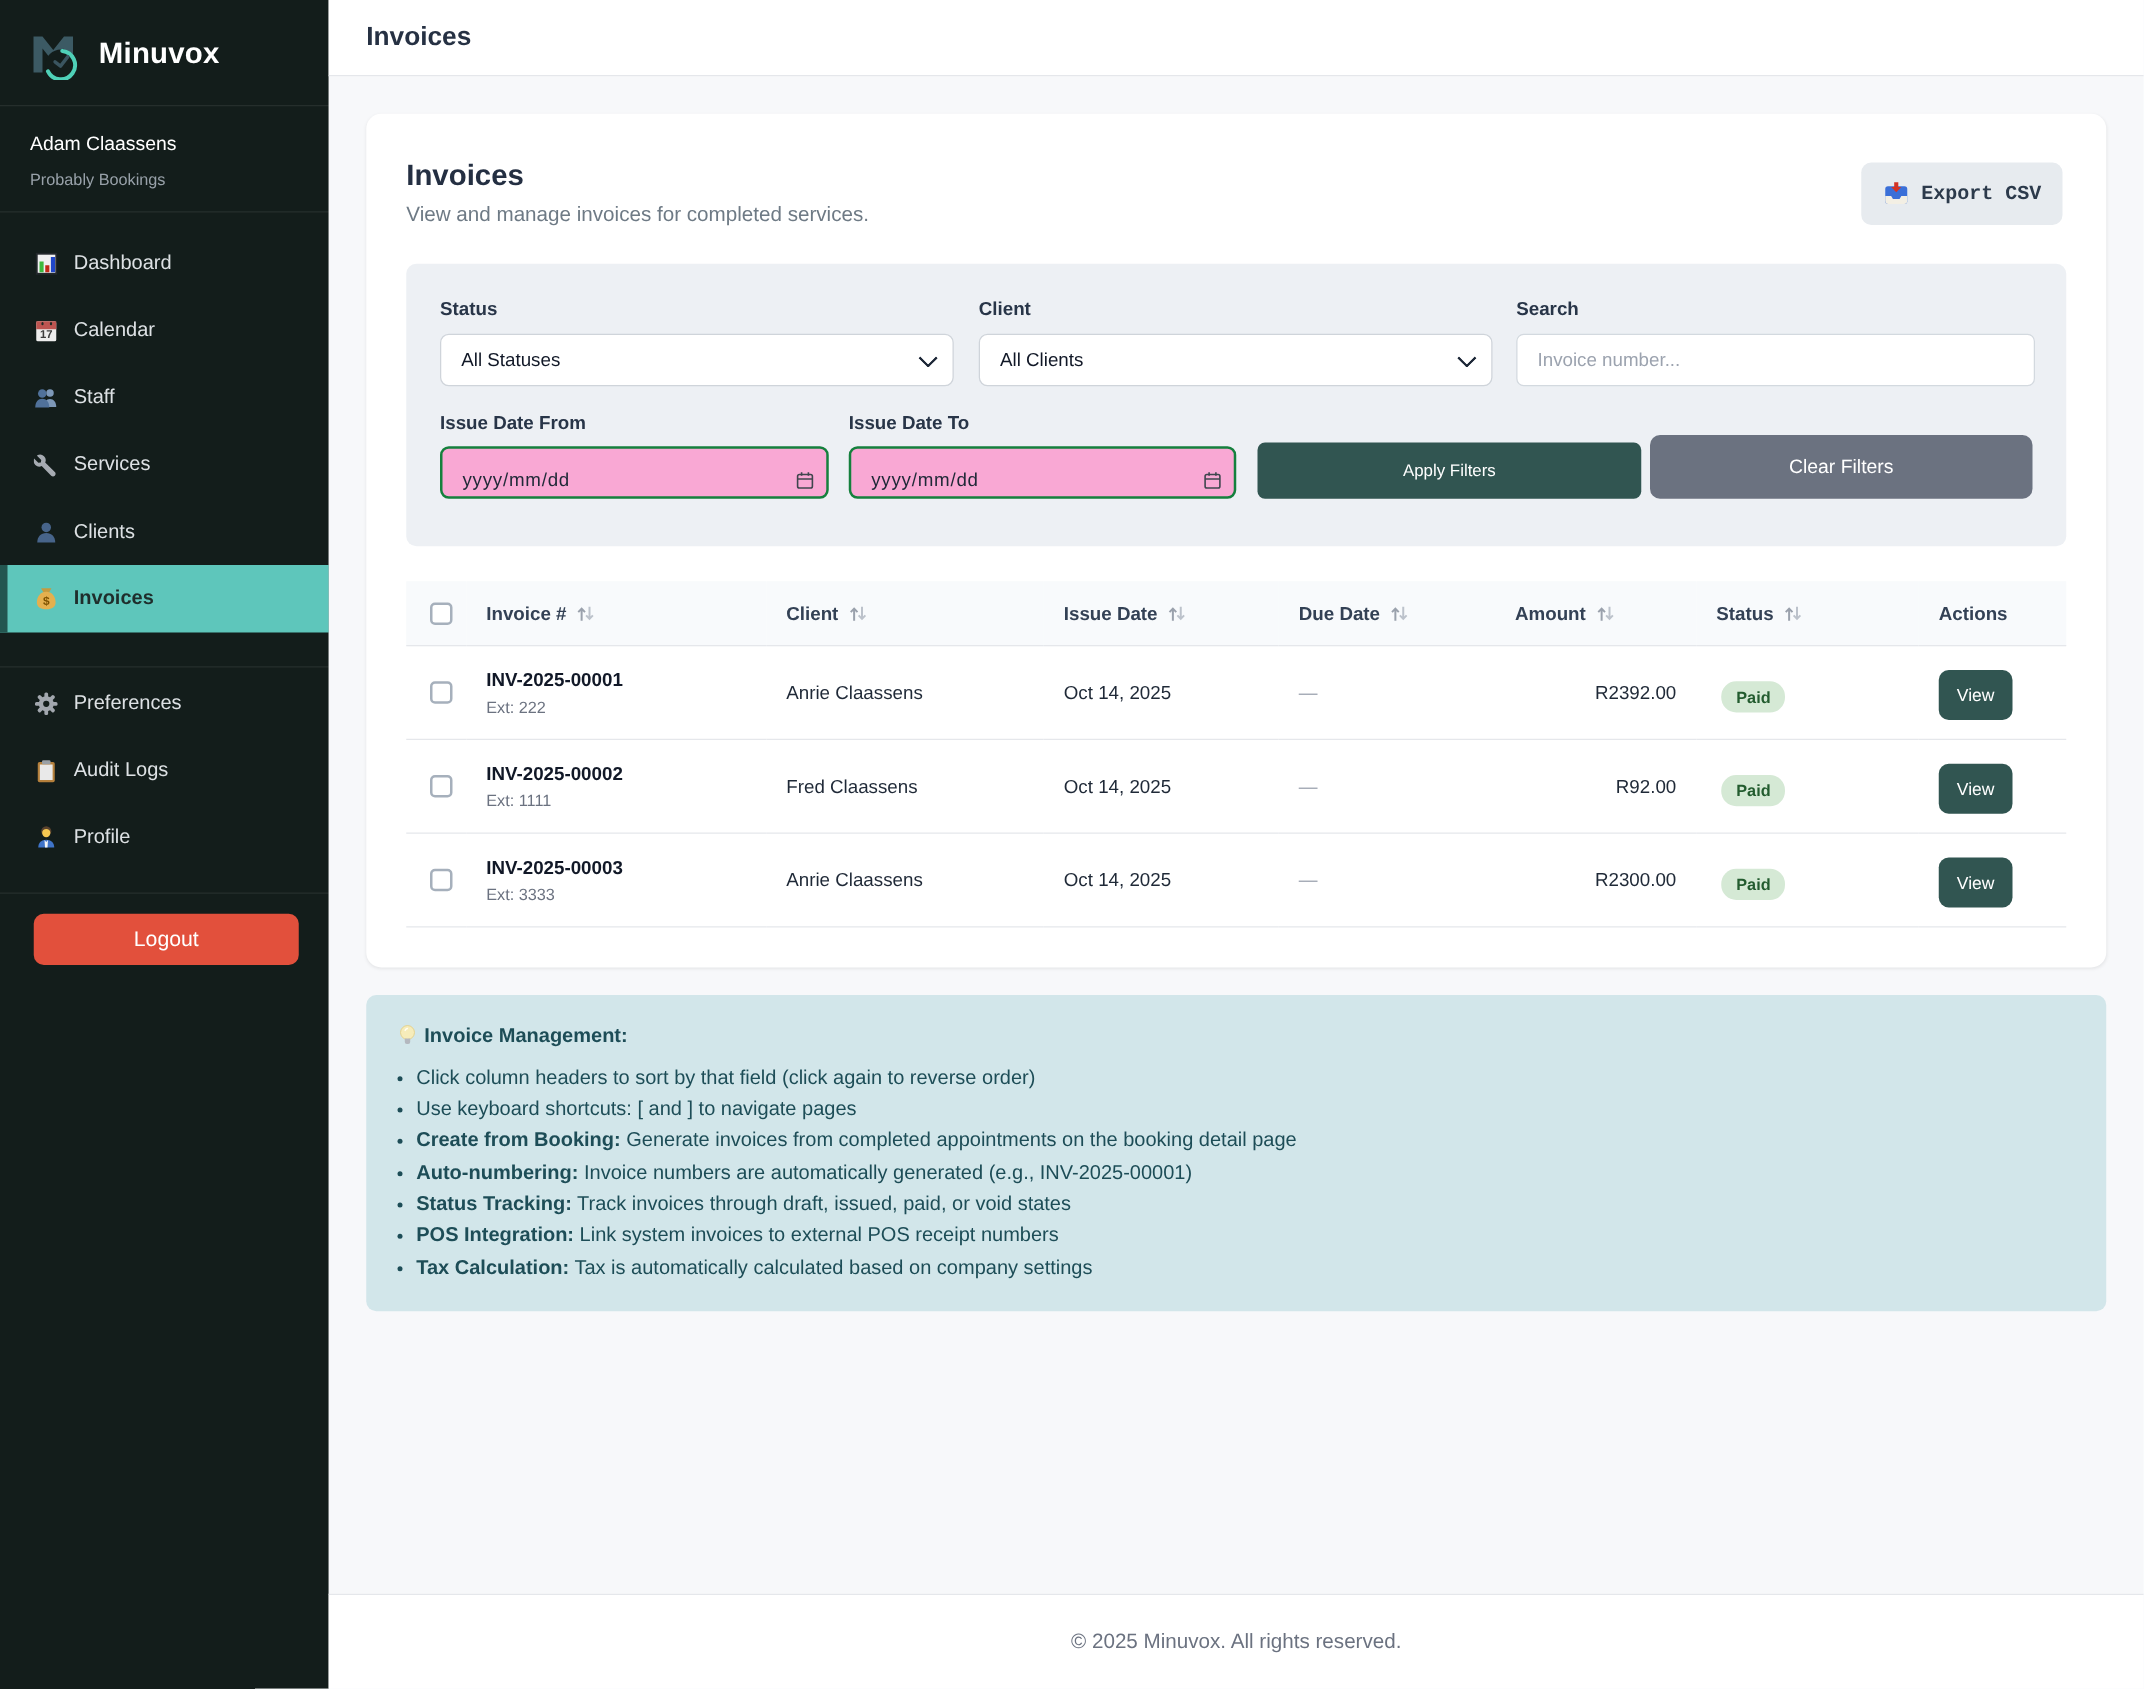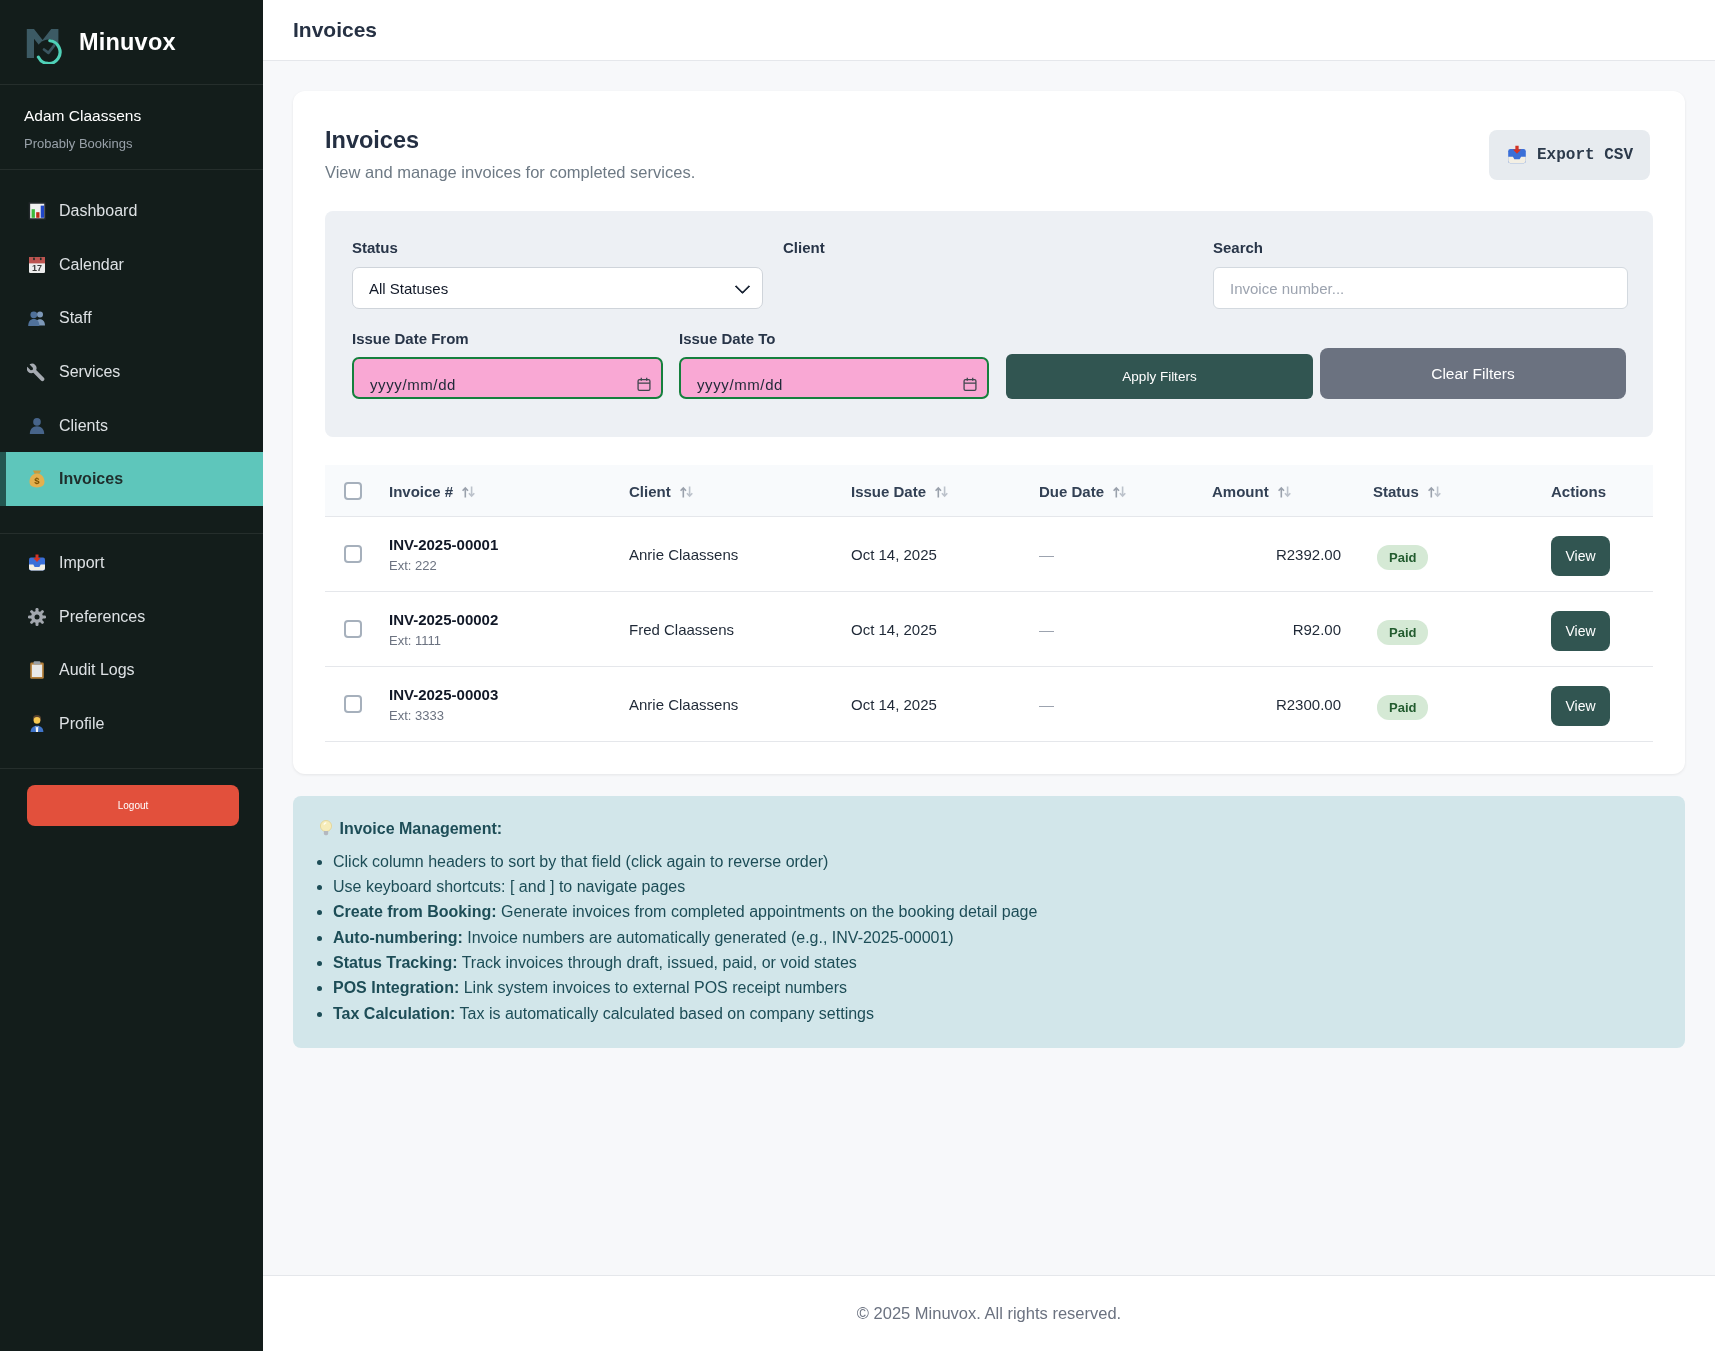--- a/index.html
+++ b/index.html
@@ -15,21 +15,21 @@
 .user-name { color:#fff; font-size:15.5px; font-weight:normal; margin-top:2px; }
 .user-biz { color:#98a1a9; font-size:13px; margin-top:11px; }
 .nav1 { padding-top:14px; }
 .nav2 { padding-top:2px; }
 .nav-item { height:53.7px; display:flex; align-items:center; padding-left:27px; font-size:16px; color:#dde1e4; }
 .nav-item .ico, .nav-item svg.ico { width:20px; height:20px; margin-right:12px; flex:0 0 20px; }
 .nav-item.active { background:#5ec6bb; color:#1f2e2c; font-weight:bold; padding-left:21px; border-left:6px solid #235650; }
 .div1 { border-bottom:1px solid rgba(255,255,255,0.08); margin-top:27px; }
 .div2 { border-bottom:1px solid rgba(255,255,255,0.08); margin-top:17px; }
 .logout-sec { padding:16px 24px 16px 27px; }
-.logout-btn { width:100%; height:41px; background:#e2503c; border:none; border-radius:8px; color:#fff; font-size:10px; font-family:inherit; }
+.logout-btn { width:100%; height:41px; background:#e2503c; border:none; border-radius:8px; color:#fff; font-size:17px; font-family:inherit; }
 
 
 .main { flex:1; display:flex; flex-direction:column; background:#f7f8fa; }
 .topbar { height:61px; background:#fff; border-bottom:1px solid #e5e7eb; display:flex; align-items:center; padding-left:30px; }
 .topbar h1 { font-size:21px; font-weight:bold; color:#263143; }
 .content { flex:1; padding:30px; }
 
 .card { background:#fff; border-radius:12px; box-shadow:0 1px 3px rgba(0,0,0,0.08); padding:32px; }
 .card-head { display:flex; justify-content:space-between; align-items:flex-start; }
 .card-head h2 { font-size:23.5px; font-weight:bold; color:#242f42; margin-top:4px; }
@@ -124,25 +124,20 @@
             <path d="M2.8 18 c0-4.8 2.9-7.7 7.2-7.7 s7.2 2.9 7.2 7.7 z" fill="#47648a"></path>
           </svg>Clients</div>
       <div class="nav-item active"><svg class="ico" viewBox="0 0 20 20">
             <path d="M7.6 4.8 L5.9 1.6 h8.2 L12.4 4.8 z" fill="#c49b3f"></path>
             <path d="M10 4.4 c-4.7 0-7.5 4-7.5 8.4 c0 3.7 2.7 5.6 7.5 5.6 s7.5-1.9 7.5-5.6 c0-4.4-2.8-8.4-7.5-8.4 z" fill="#e4b04e"></path>
             <text x="10" y="15.4" font-size="9.5" font-weight="bold" fill="#7e5200" text-anchor="middle" font-family="Liberation Sans">$</text>
           </svg>Invoices</div>
     </nav>
     <div class="div1"></div>
     <nav class="nav2">
-      <div class="nav-item"><svg class="ico" viewBox="0 0 20 20">
-            <rect x="2" y="4.6" width="16" height="12.8" rx="2" fill="#3a6fd8"></rect>
-            <path d="M8.5 1.6 h3 v3.4 h2.2 L10 8.9 6.3 5 h2.2 z" fill="#d43324"></path>
-            <path d="M2 11.6 h4.3 l1.3 2.3 h4.8 l1.3-2.3 H18 v3.7 a2.1 2.1 0 0 1-2.1 2.1 H4.1 a2.1 2.1 0 0 1-2.1-2.1 z" fill="#f3efe4"></path>
-          </svg>Import</div>
       <div class="nav-item"><svg class="ico" viewBox="0 0 20 20">
             <g fill="#a2a7ae">
               <rect x="8.5" y="1" width="3" height="18" rx="1.2"></rect>
               <rect x="8.5" y="1" width="3" height="18" rx="1.2" transform="rotate(45 10 10)"></rect>
               <rect x="8.5" y="1" width="3" height="18" rx="1.2" transform="rotate(90 10 10)"></rect>
               <rect x="8.5" y="1" width="3" height="18" rx="1.2" transform="rotate(135 10 10)"></rect>
               <circle cx="10" cy="10" r="6"></circle>
             </g>
             <circle cx="10" cy="10" r="2.5" fill="#131d1b"></circle>
           </svg>Preferences</div>
@@ -182,20 +177,23 @@
         <div class="filters">
           <div class="frow1">
             <div class="fc1">
               <label class="flabel">Status</label>
               <div class="sel-wrap">
                   <div class="sel">All Statuses</div>
                 </div>
             </div>
             <div class="fc2">
               <label class="flabel">Client</label>
+              <div class="sel-wrap">
+                  <div class="sel">All Clients</div>
+                </div>
             </div>
             <div class="fc3">
               <label class="flabel">Search</label>
               <div class="inp">Invoice number...</div>
             </div>
           </div>
           <div class="frow2">
             <div class="fd1">
               <label class="flabel">Issue Date From</label>
               <div class="date">

